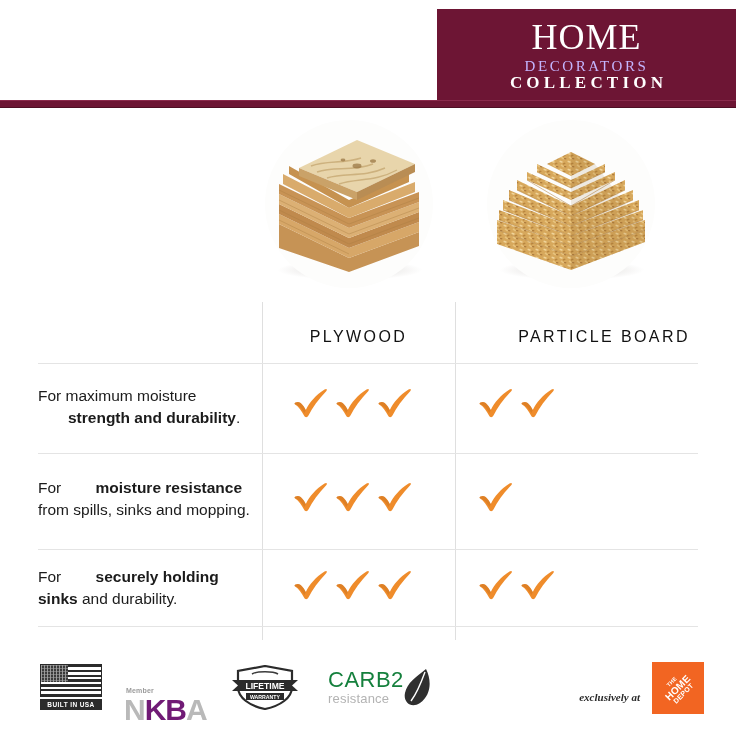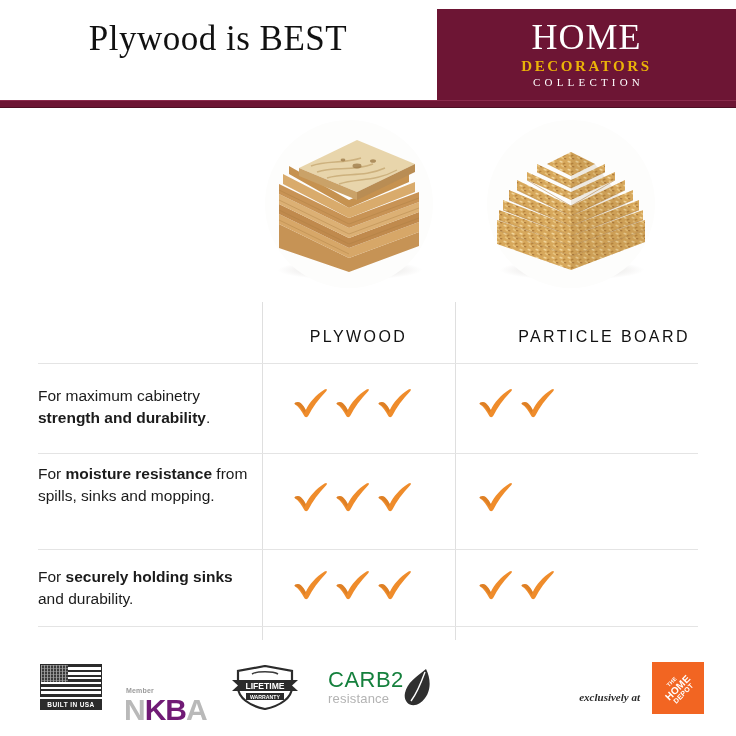--- a/index.html
+++ b/index.html
@@ -53,33 +53,34 @@
   .logo-home {
     font-family: "Liberation Serif", "DejaVu Serif", serif;
     color: #ffffff;
     font-size: 36px;
     line-height: 36px;
     letter-spacing: 1px;
     margin-bottom: 2px;
   }
   .logo-decorators {
     font-family: "Liberation Serif", "DejaVu Serif", serif;
-    color: #eab308;
+    color: #c4b5fd;
     font-size: 15px;
     line-height: 18px;
     letter-spacing: 2.6px;
-    font-weight: bold;
+    font-weight: normal;
   }
   .logo-collection {
     font-family: "Liberation Serif", "DejaVu Serif", serif;
     color: #ffffff;
-    font-size: 11px;
+    font-size: 17px;
     line-height: 15px;
     letter-spacing: 4.2px;
     padding-left: 4px;
+    font-weight: bold;
   }
   .header-rule {
     position: absolute;
     left: 0; top: 100px;
     width: 736px; height: 8px;
     background: #6d1534;
     border-top: 1px solid #8a2a4c;
     border-bottom: 1px solid #4e0e24;
     box-sizing: border-box;
   }
@@ -162,23 +163,23 @@
 
   .row-label {
     position: absolute;
     left: 38px;
     width: 212px;
     font-size: 15.5px;
     line-height: 22px;
     color: #1b1b1b;
   }
   .row.r1 .row-label { top: 22px; }
-  .row.r2 .row-label { top: 10px; }
+  .row.r2 .row-label { top: 24px; }
   .row.r3 .row-label { top: 17px; }
-  .row-label b { font-weight: bold; }
+  .row-label b { font-weight: bold; margin-left: 30px; }
 
   .checks {
     position: absolute;
     height: 46px;
     display: flex;
     align-items: center;
   }
   .checks.c1 { left: 262px; width: 193px; padding-left: 30px; box-sizing: border-box; }
   .checks.c2 { left: 455px; width: 281px; padding-left: 22px; box-sizing: border-box; }
   .row.r1 .checks { top: 16px; }
@@ -335,21 +336,20 @@
   .hd-inner .l1 { font-size: 5.5px; }
   .hd-inner .l2 { font-size: 10px; }
   .hd-inner .l3 { font-size: 7px; }
 </style>
 </head>
 <body>
 
 <div class="page">
 
   <div class="header">
-    <div class="header-title">Plywood is BEST</div>
 
     <div class="logo-block">
       <div class="logo-home">HOME</div>
       <div class="logo-decorators">DECORATORS</div>
       <div class="logo-collection">COLLECTION</div>
     </div>
 
     <div class="header-rule"></div>
   </div>
 
@@ -452,21 +452,21 @@
     <div class="hrule r0"></div>
     <div class="hrule r1"></div>
     <div class="hrule r2"></div>
     <div class="hrule r3"></div>
 
     <div class="thead c1">PLYWOOD</div>
     <div class="thead c2">PARTICLE BOARD</div>
 
     <div class="row r1">
       <div class="row-label">
-        <span>For maximum cabinetry </span><b>strength and durability</b><span>.</span>
+        <span>For maximum moisture </span><b>strength and durability</b><span>.</span>
       </div>
       <div class="checks c1">
           <svg viewBox="0 0 40 38" width="40" height="38" class="check">
             <path d="M3.5 19.5 C6.5 18 9 19.6 11.6 23.2 C12.6 24.6 13.2 25.6 13.8 26.9 C17.2 19.8 23.6 12.2 32.5 6.5 C34.5 5.2 35.8 6.4 34.2 8.2 C26.2 16.4 20.4 24.6 16.6 32.2 C15.4 34.6 13.2 34.8 12.0 32.6 C9.6 28.0 6.8 23.8 3.2 21.4 C2.2 20.8 2.4 20.0 3.5 19.5 Z" fill="#ef8c2b"></path>
             <path d="M3.5 19.5 C6.5 18 9 19.6 11.6 23.2 C12.6 24.6 13.2 25.6 13.8 26.9 L12.4 30.0 C9.9 25.4 6.9 21.9 3.2 21.4 C2.2 20.8 2.4 20.0 3.5 19.5 Z" fill="#c9721f" opacity="0.45"></path>
           </svg>
           <svg viewBox="0 0 40 38" width="40" height="38" class="check">
             <path d="M3.5 19.5 C6.5 18 9 19.6 11.6 23.2 C12.6 24.6 13.2 25.6 13.8 26.9 C17.2 19.8 23.6 12.2 32.5 6.5 C34.5 5.2 35.8 6.4 34.2 8.2 C26.2 16.4 20.4 24.6 16.6 32.2 C15.4 34.6 13.2 34.8 12.0 32.6 C9.6 28.0 6.8 23.8 3.2 21.4 C2.2 20.8 2.4 20.0 3.5 19.5 Z" fill="#ef8c2b"></path>
             <path d="M3.5 19.5 C6.5 18 9 19.6 11.6 23.2 C12.6 24.6 13.2 25.6 13.8 26.9 L12.4 30.0 C9.9 25.4 6.9 21.9 3.2 21.4 C2.2 20.8 2.4 20.0 3.5 19.5 Z" fill="#c9721f" opacity="0.45"></path>
           </svg>

